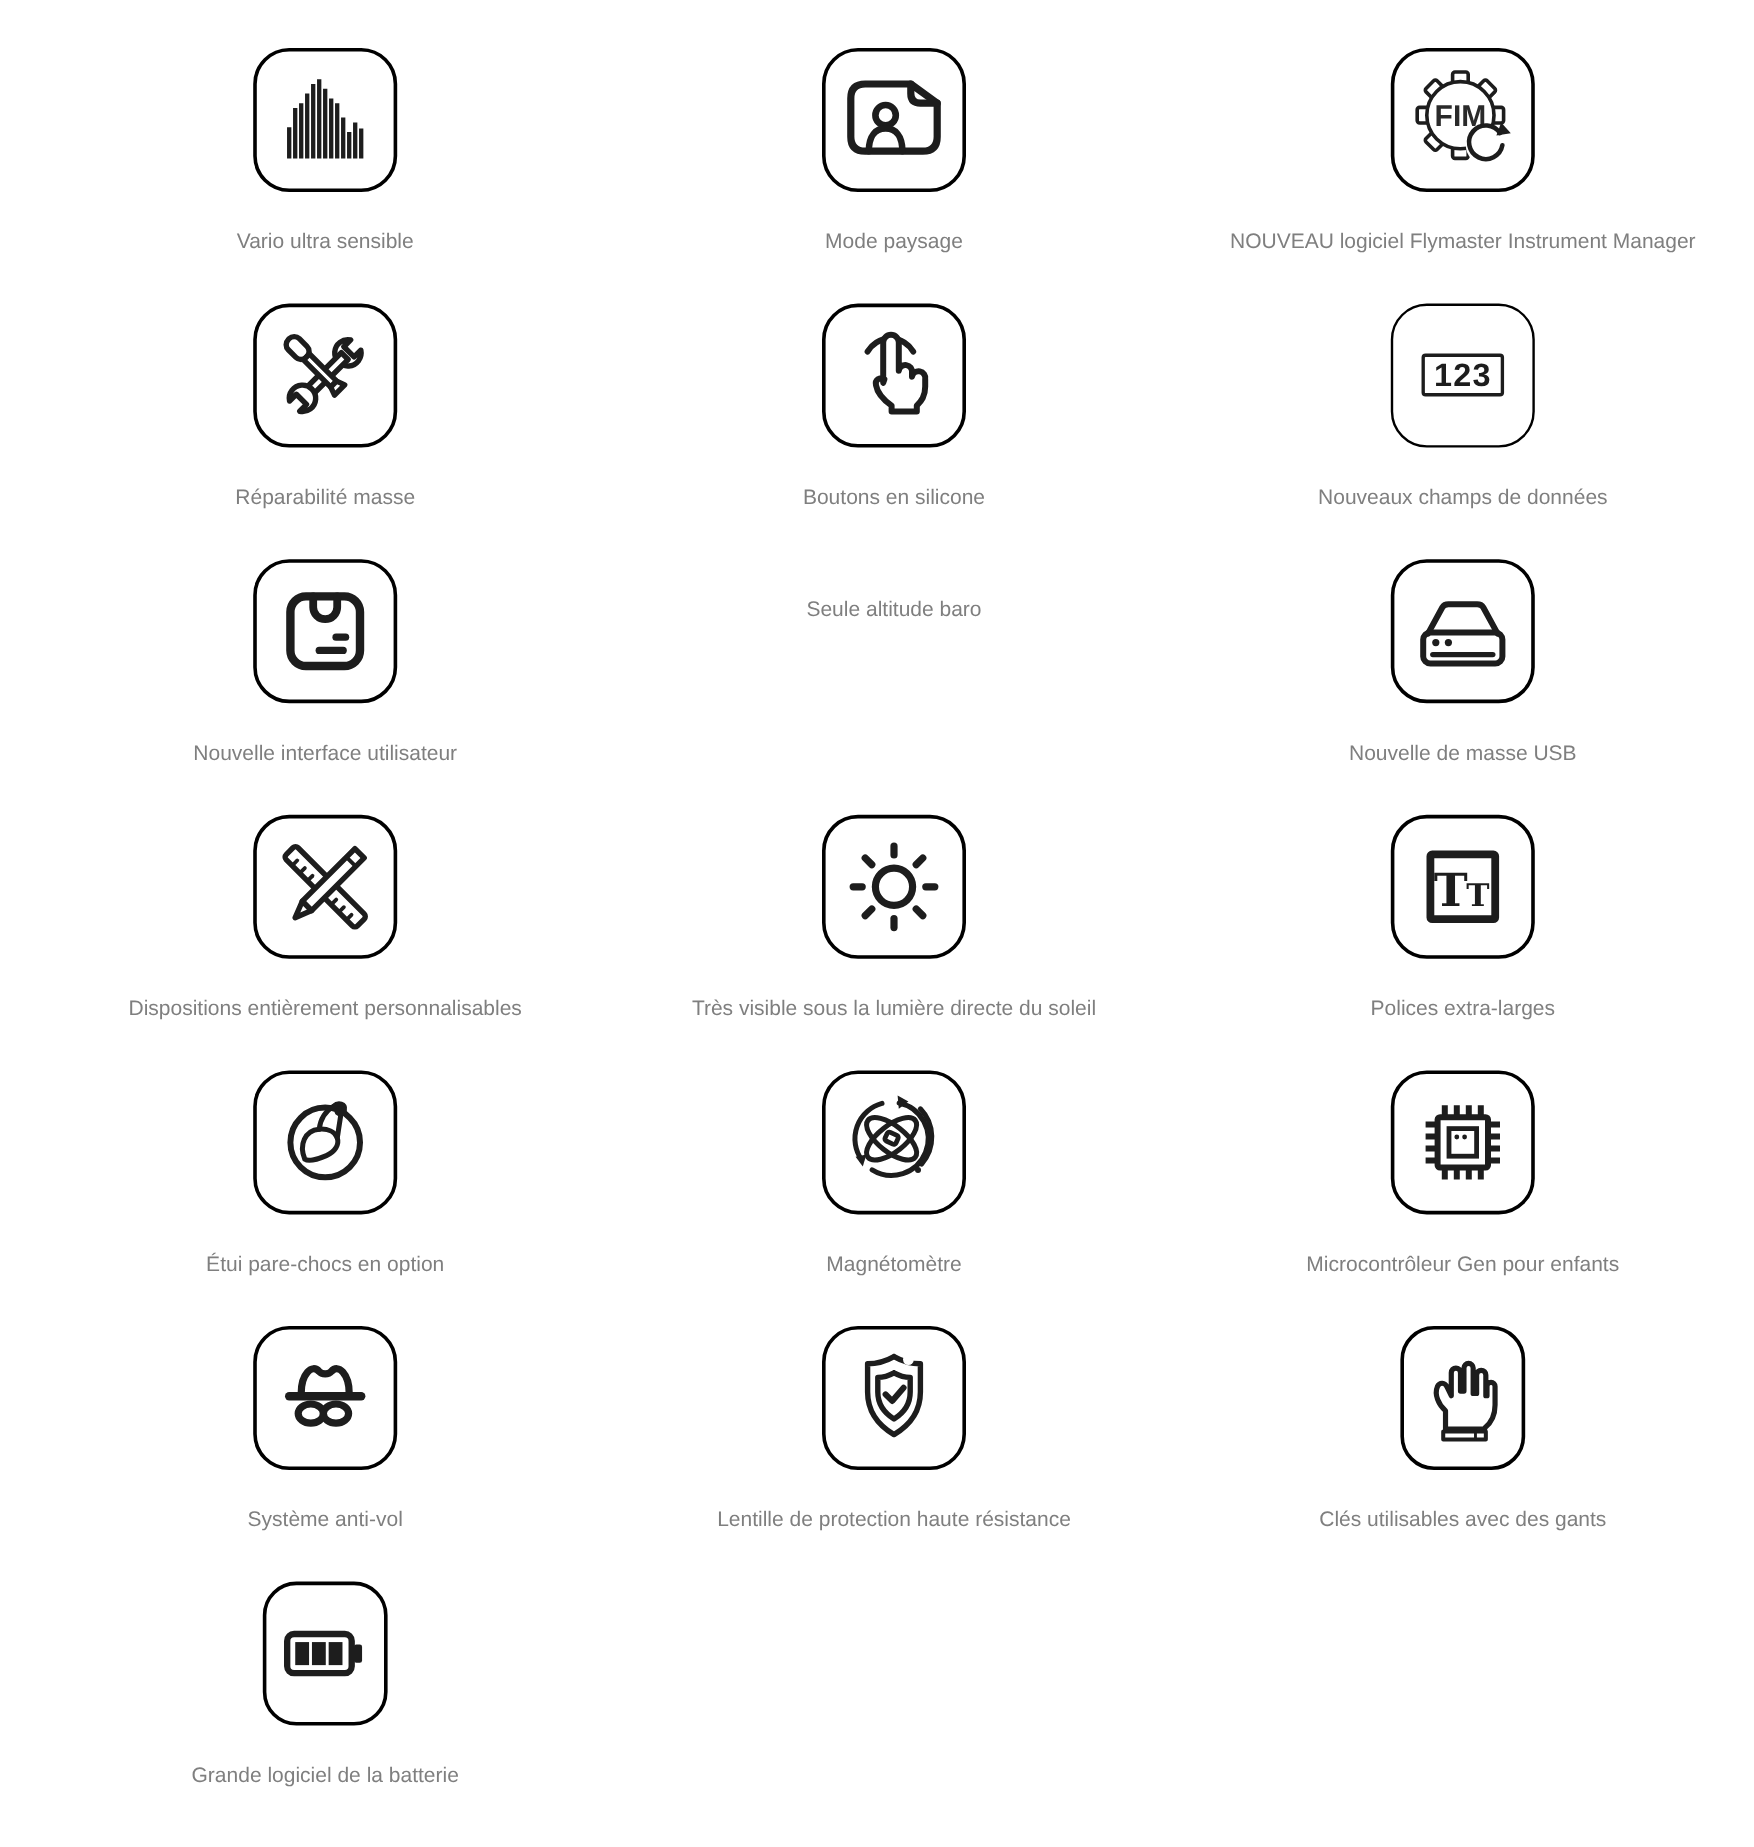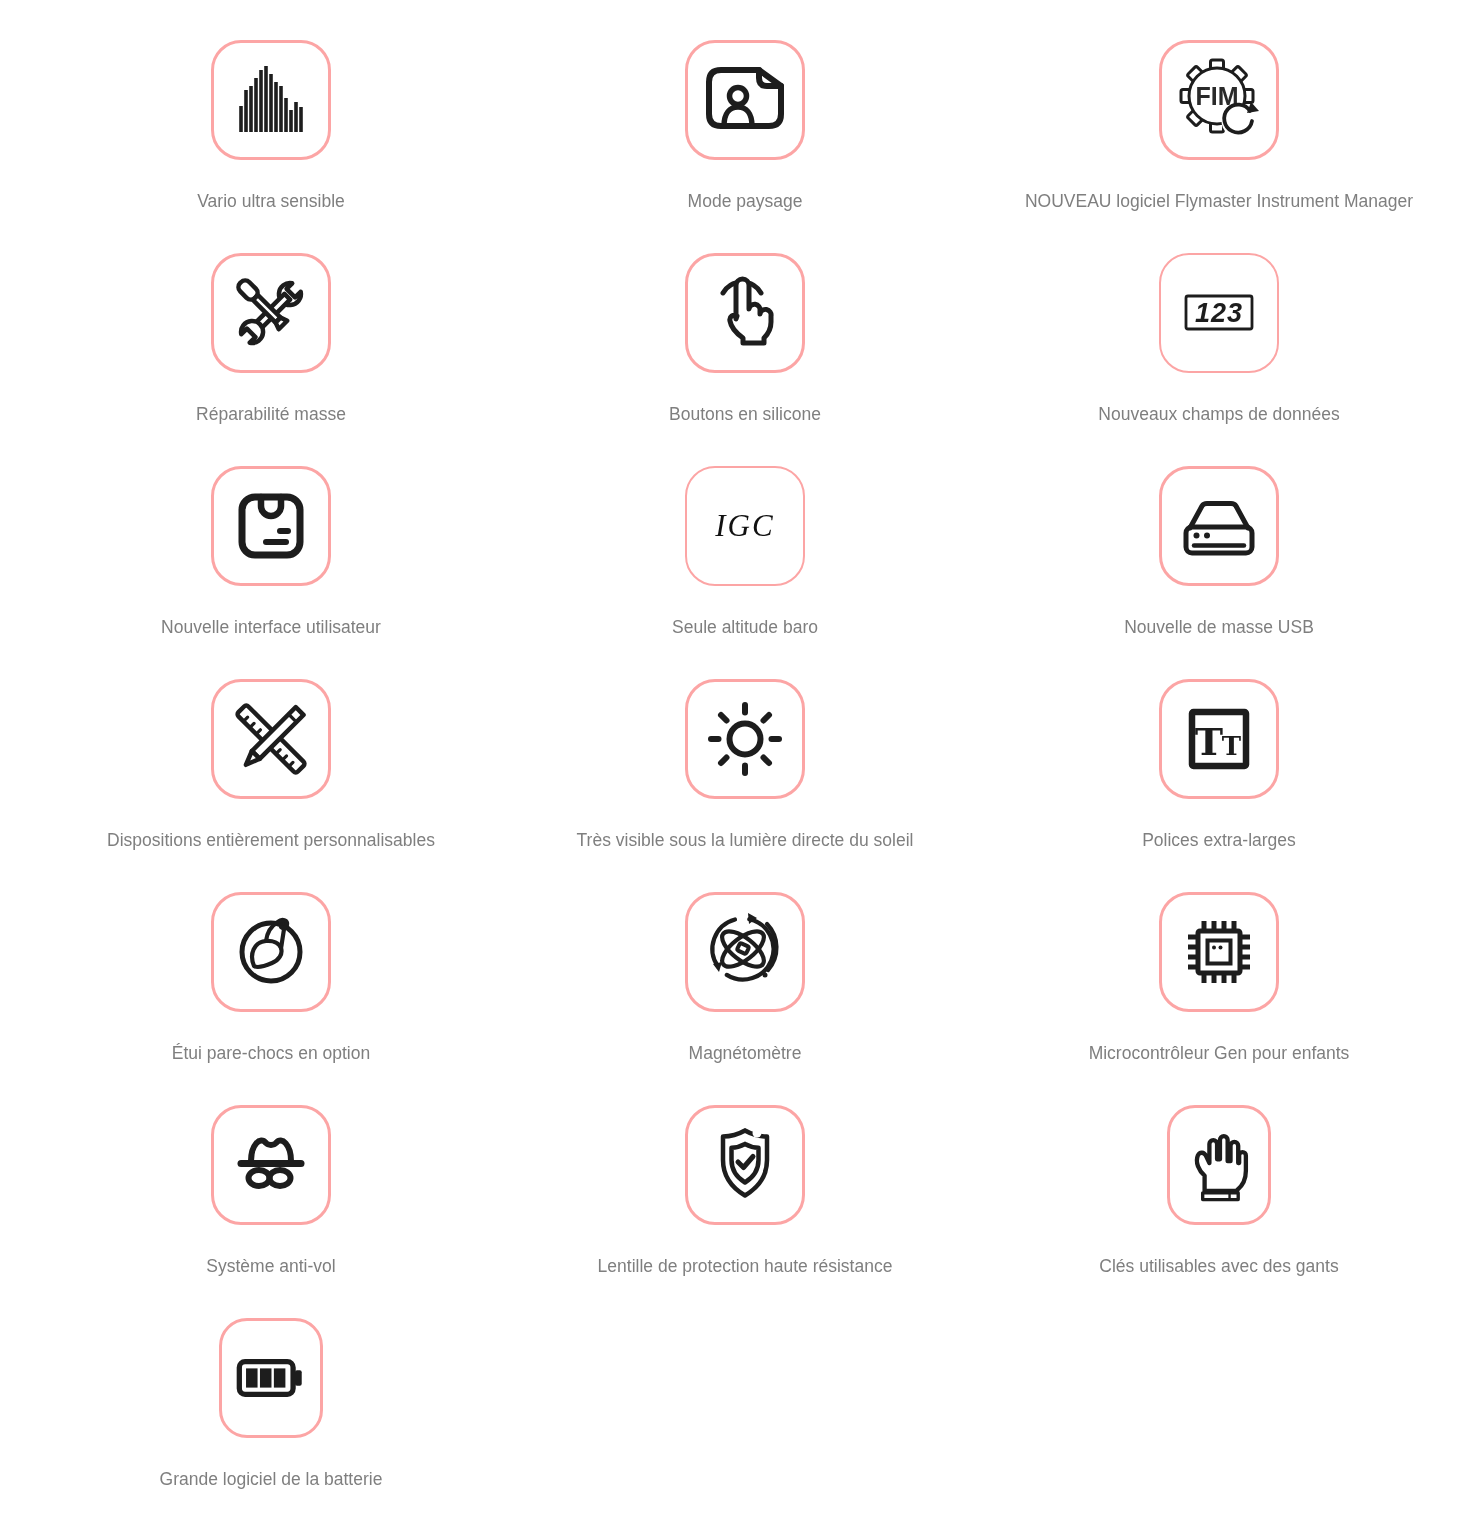--- a/index.html
+++ b/index.html
@@ -1,22 +1,22 @@
 <!DOCTYPE html>
 <html><head>
 <meta charset="utf-8">
 <style>
   html,body{margin:0;padding:0;background:#fff;}
   body{width:1462px;min-height:1539px;font-family:"Liberation Sans",sans-serif;}
   .grid{display:grid;grid-template-columns:1fr 1fr 1fr;padding:40px 6px 0 34px;}
   .cell{height:213px;display:flex;flex-direction:column;align-items:center;}
-  .iconbox{width:120px;height:120px;box-sizing:border-box;border:3px solid #fca5a5;
+  .iconbox{width:120px;height:120px;box-sizing:border-box;border:3px solid #000000;
            border-radius:30px;display:flex;align-items:center;justify-content:center;background:#fff;}
   .iconbox.narrow{width:104px;border-radius:28px;}
-  .iconbox.thin{border-width:2.5px;font-style:italic;}
+  .iconbox.thin{border-width:2.5px;}
   .label{margin-top:31px;font-size:17.5px;line-height:1.25;color:#7f7f7f;text-align:center;max-width:470px;}
   svg{display:block;}
 </style>
 </head>
 <body>
 
 <div class="grid">
 
   <div class="cell">
     <div class="iconbox">
@@ -121,25 +121,20 @@
         <rect x="21" y="21" width="58" height="58" rx="13" stroke-width="7"></rect>
         <path d="M40,21 V30 A10,10 0 0 0 60,30 V21" stroke-width="6.5"></path>
         <path d="M59,55 H67" stroke-width="6"></path>
         <path d="M45,66 H65" stroke-width="6"></path>
       </svg>
     </div>
     <div class="label">Nouvelle interface utilisateur</div>
   </div>
 
   <div class="cell">
-    <div class="iconbox thin">
-      <svg width="100" height="100" viewBox="0 0 100 100">
-        <text x="50" y="60" font-size="31" letter-spacing="2" text-anchor="middle" fill="#111" font-family="Liberation Serif, DejaVu Serif, serif">IGC</text>
-      </svg>
-    </div>
     <div class="label">Seule altitude baro</div>
   </div>
 
   <div class="cell">
     <div class="iconbox">
       <svg width="100" height="100" viewBox="0 0 100 100" stroke="#1d1d1d" fill="none" stroke-linecap="round" stroke-linejoin="round">
         <path d="M21,52 L33,30 Q34.5,27.5 38,27.5 H62 Q65.5,27.5 67,30 L79,52" stroke-width="5"></path>
         <rect x="17" y="51" width="66" height="26" rx="6" stroke-width="5"></rect>
         <circle cx="27.5" cy="59.5" r="3" fill="#1d1d1d" stroke="none"></circle>
         <circle cx="38" cy="59.5" r="3" fill="#1d1d1d" stroke="none"></circle>

